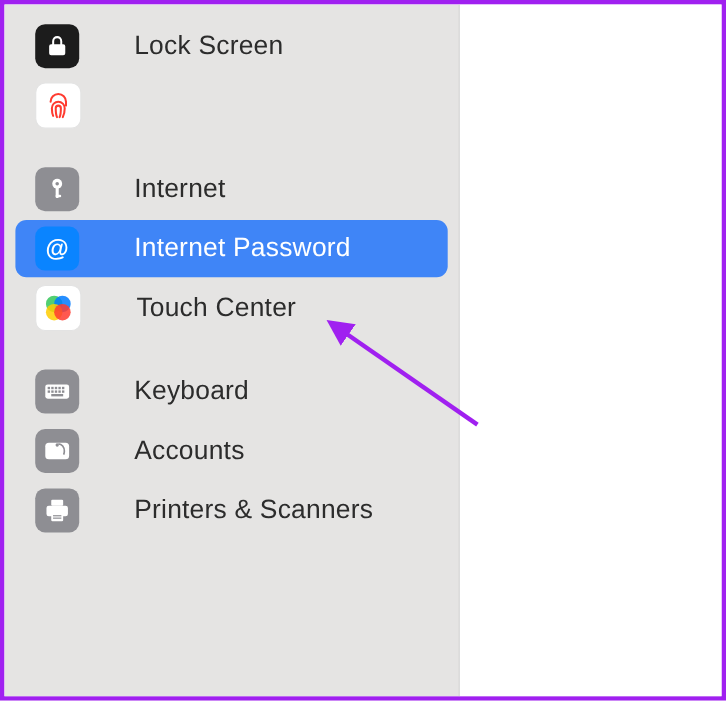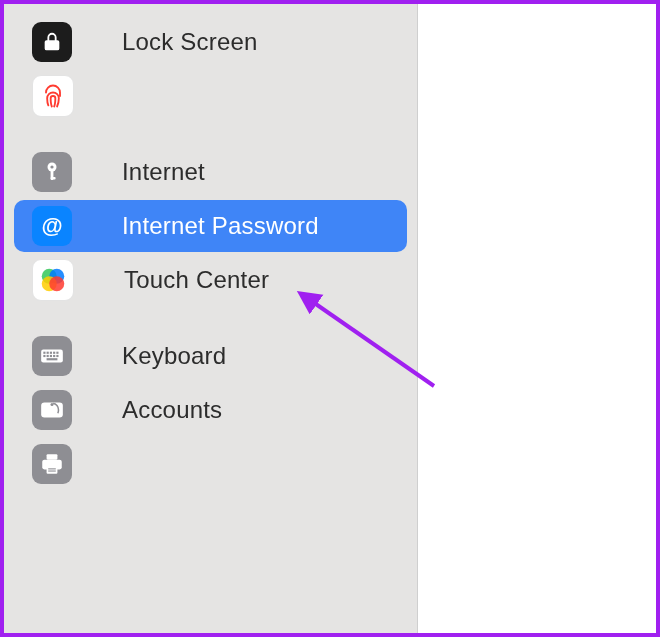--- a/index.html
+++ b/index.html
@@ -197,20 +197,21 @@
           <svg width="26" height="26" viewBox="0 0 24 24">
               <g fill="#fff">
                 <rect x="7" y="3" width="10" height="5" rx="1"></rect>
                 <rect x="3" y="8" width="18" height="9" rx="2"></rect>
                 <rect x="7" y="14" width="10" height="7" rx="1"></rect>
               </g>
               <rect x="8.5" y="16" width="7" height="1" fill="#8e8e93"></rect>
               <rect x="8.5" y="18" width="7" height="1" fill="#8e8e93"></rect>
             </svg>
         </span>
+        <span class="label">Printers &amp; Scanners</span>
       </div>
     </div>
 
   </div>
 
   <div class="content"></div>
 
   <svg class="arrow" style="left:0; top:0;" width="660" height="637">
     <defs>
       <marker id="ah" markerWidth="8" markerHeight="8" refX="2" refY="3" orient="auto">

